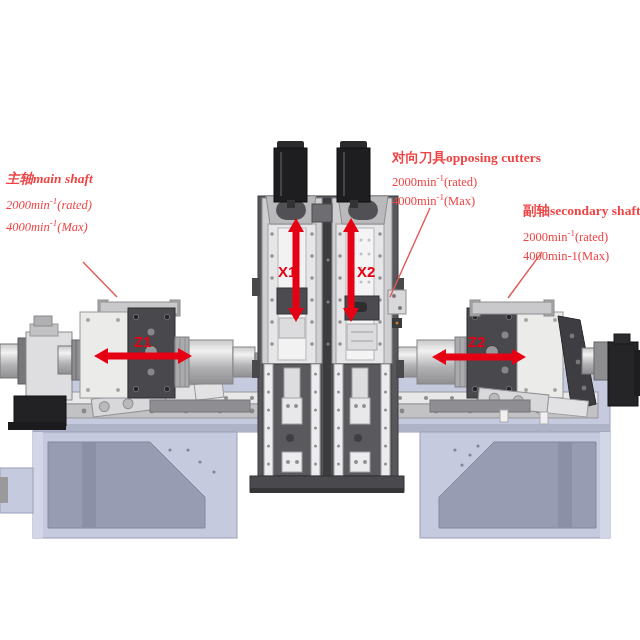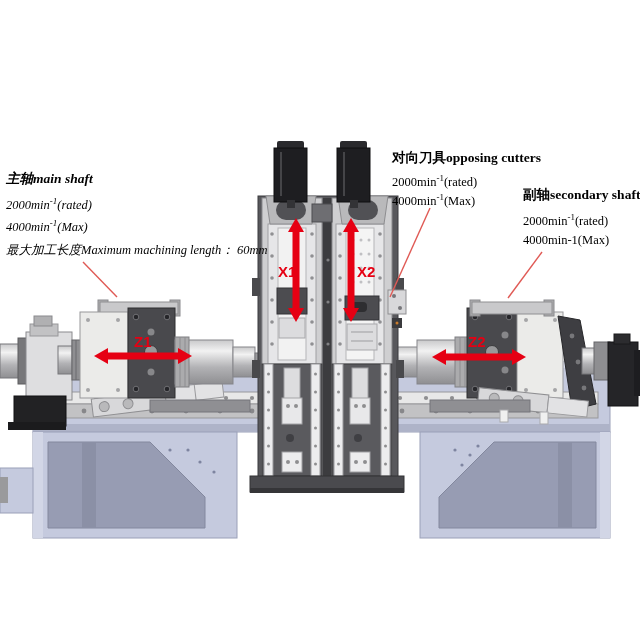--- a/index.html
+++ b/index.html
@@ -2,21 +2,21 @@
 <html><head>
 <meta charset="utf-8">
 <style>
   html,body { margin:0; padding:0; background:#ffffff; }
   .canvas {
     position:relative; width:640px; height:640px; background:#ffffff;
     overflow:hidden;
     font-family:"Liberation Serif","DejaVu Serif",serif;
   }
   .machine-svg { position:absolute; left:0; top:0; }
-  .ann { position:absolute; color:#000000; }
+  .ann { position:absolute; color:#ef4444; }
   .ann-title { font-size:13.5px; font-weight:bold; white-space:nowrap; }
   .ann-line { font-size:12.5px; margin-top:7px; white-space:nowrap; }
   .ann-line sup { font-size:9px; line-height:0; }
   .axis-label { font:bold 15px "Liberation Sans","DejaVu Sans",sans-serif; fill:#e60013; }
   svg text { user-select:none; }
 </style>
 </head>
 <body>
 
 <div class="canvas">
@@ -370,36 +370,33 @@
   </svg>
 
   <div class="ann" style="left:6px; top:170px;font-style:italic;">
     <div class="ann-title">主轴main shaft</div>
     <div class="ann-line" style="margin-top:10px;">
       <span>2000min</span><sup>-1</sup><span>(rated)</span>
     </div>
     <div class="ann-line">
       <span>4000min</span><sup>-1</sup><span>(Max)</span>
     </div>
-    <div class="ann-line">
-      <span>最大加工长度Maximum machining length： 60mm</span>
-    </div>
   </div>
 
   <div class="ann" style="left:392px; top:149px;">
     <div class="ann-title">对向刀具opposing cutters</div>
     <div class="ann-line" style="margin-top:8px;">
       <span>2000min</span><sup>-1</sup><span>(rated)</span>
     </div>
     <div class="ann-line" style="margin-top:4px;">
       <span>4000min</span><sup>-1</sup><span>(Max)</span>
     </div>
   </div>
 
-  <div class="ann" style="left:523px; top:186px;">
+  <div class="ann" style="left:523px; top:202px;">
     <div class="ann-title">副轴secondary shaft</div>
     <div class="ann-line" style="margin-top:10px;">
       <span>2000min</span><sup>-1</sup><span>(rated)</span>
     </div>
     <div class="ann-line" style="margin-top:4px;">
       <span>4000min-1(Max)</span>
     </div>
   </div>
 
 </div>

